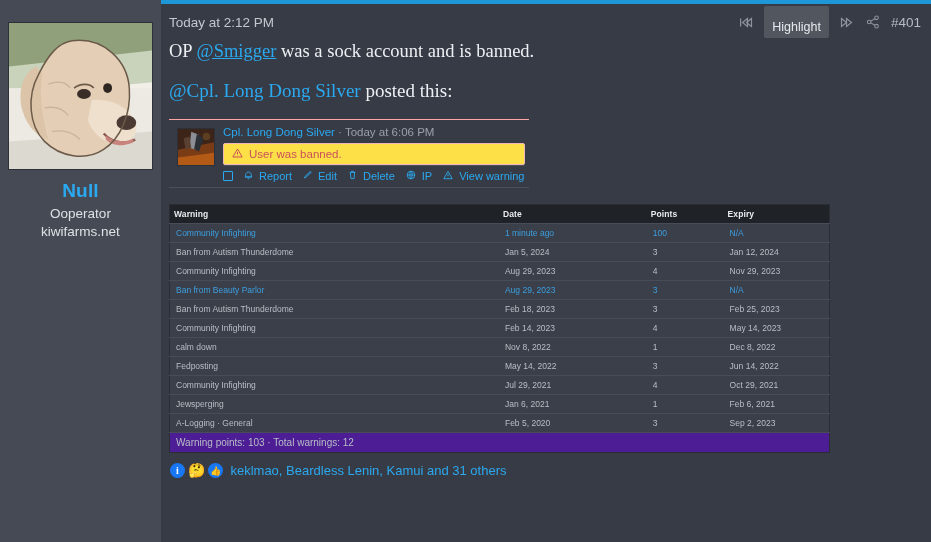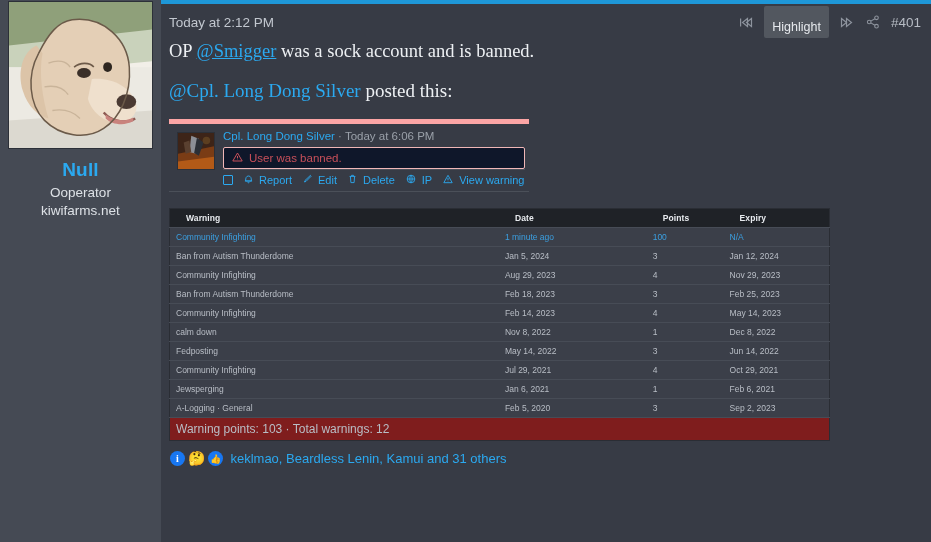--- a/index.html
+++ b/index.html
@@ -22,21 +22,21 @@
     left: 161px; top: 0; width: 770px; height: 4px;
     background: #1e97d8;
     z-index: 5;
   }
 
   
   .sidebar {
     width: 161px; height: 542px;
     background: #454a54;
     flex: 0 0 161px;
-    padding-top: 1px;
+    padding-top: 22px;
     text-align: center;
   }
   .avatar {
     width: 145px; height: 148px;
     margin: 0 auto;
     border: 1px solid #2c3038;
     position: relative;
     overflow: hidden;
     background: #e9e4da;
   }
@@ -124,21 +124,21 @@
 
   .quote-intro {
     font-size: 19px;
     color: #edf0f3;
     margin-bottom: 17px;
   }
   .quote-intro a { color: #2ba9f0; text-decoration: none; }
 
   
   .quote-block {
-    border-top: 5px solid #fca5a5;
+    border-top: 1px solid #fca5a5;
     border-bottom: 1px solid #4b5059;
     width: 360px;
     display: flex;
     padding: 6px 0 0 0;
     margin-bottom: 16px;
   }
   .quote-avatar-col {
     flex: 0 0 54px;
     display: flex;
     justify-content: center;
@@ -154,21 +154,21 @@
   .quote-body { flex: 1 1 auto; padding-right: 4px; }
   .q-meta {
     font-family: "Liberation Sans", sans-serif;
     font-size: 11.5px;
     margin-bottom: 5px;
   }
   .q-author { color: #2ba9f0; text-decoration: none; }
   .q-sep { color: #8d939d; }
   .q-time { color: #9aa0a9; }
   .ban-banner {
-    background: #0f172a;
+    background: #fde047;
     border: 1px solid #f0b7b7;
     border-radius: 2px;
     color: #c9505a;
     font-family: "Liberation Sans", sans-serif;
     font-size: 11.5px;
     padding: 4px 8px;
     display: flex;
     align-items: center;
     gap: 6px;
   }
@@ -210,39 +210,39 @@
     font-family: "Liberation Sans", sans-serif;
     border-collapse: collapse;
     background: #3b3f49;
   }
   .warn-table th {
     background: #1f2227;
     color: #e8ebef;
     font-size: 8.5px;
     font-weight: bold;
     text-align: left;
-    padding: 4px 16px;
+    padding: 4px 4px;
     letter-spacing: .1px;
   }
   .warn-table td {
     font-size: 8.5px;
     color: #b9bec6;
     padding: 4px 6px;
     border-top: 1px solid #474c56;
     white-space: nowrap;
   }
   .warn-table tr.hl td { color: #3b9fe0; }
   .col-warning { width: 330px; }
   .col-date    { width: 148px; }
   .col-points  { width: 77px; }
   .col-expiry  { width: 106px; }
   .warn-foot td {
-    background: #7f1d1d;
+    background: #4c1d95;
     color: #b9bec6;
-    font-size: 12px;
+    font-size: 10px;
     border-top: 1px solid #474c56;
   }
 
   
   .reactions {
     display: flex;
     align-items: center;
     gap: 3px;
     margin-top: 10px;
     padding-left: 1px;
@@ -445,20 +445,26 @@
               <td class="col-date">Jan 5, 2024</td>
               <td class="col-points">3</td>
               <td class="col-expiry">Jan 12, 2024</td>
             </tr>
             <tr>
               <td class="col-warning">Community Infighting</td>
               <td class="col-date">Aug 29, 2023</td>
               <td class="col-points">4</td>
               <td class="col-expiry">Nov 29, 2023</td>
             </tr>
+            <tr class="hl">
+              <td class="col-warning">Ban from Beauty Parlor</td>
+              <td class="col-date">Aug 29, 2023</td>
+              <td class="col-points">3</td>
+              <td class="col-expiry">N/A</td>
+            </tr>
             <tr>
               <td class="col-warning">Ban from Autism Thunderdome</td>
               <td class="col-date">Feb 18, 2023</td>
               <td class="col-points">3</td>
               <td class="col-expiry">Feb 25, 2023</td>
             </tr>
             <tr>
               <td class="col-warning">Community Infighting</td>
               <td class="col-date">Feb 14, 2023</td>
               <td class="col-points">4</td>

